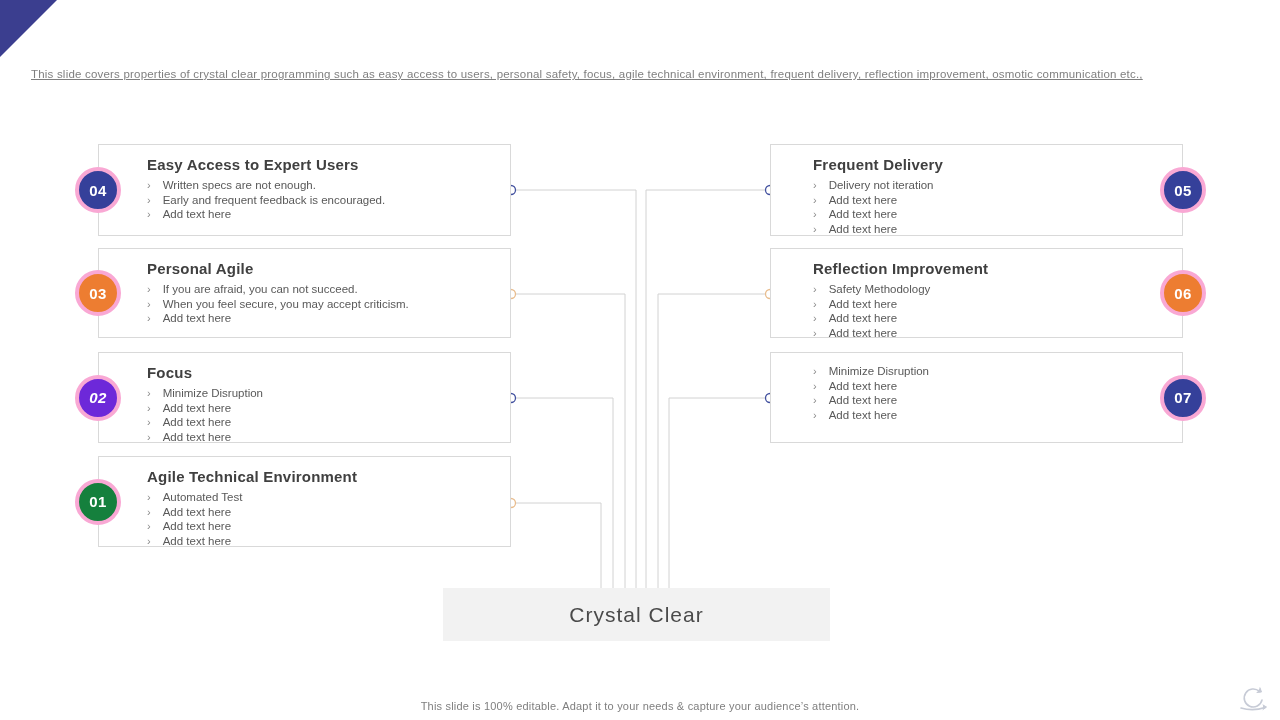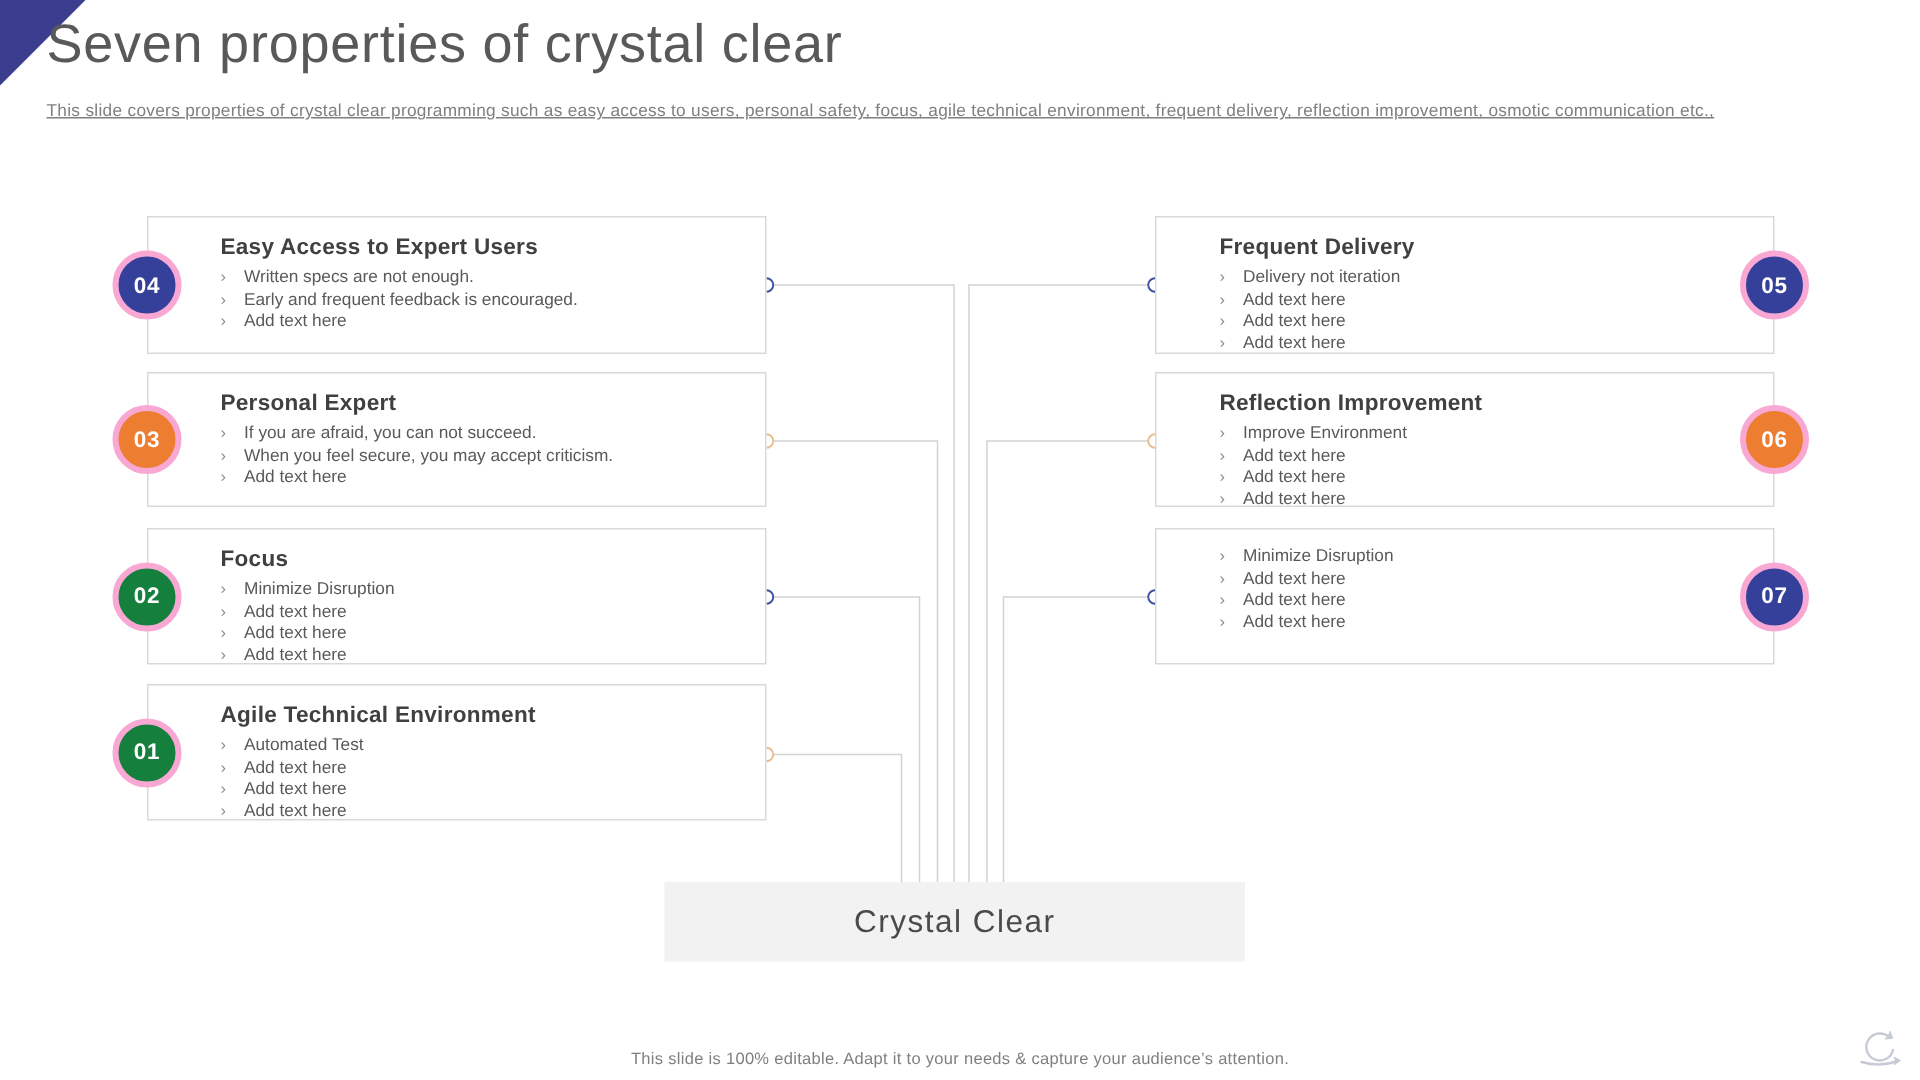--- a/index.html
+++ b/index.html
@@ -49,21 +49,20 @@
     font-size:11px;color:#7f7f7f;letter-spacing:.2px;
   }
   .footer-icon{position:absolute;left:1234px;top:684px;width:38px;height:30px;}
 </style>
 </head>
 <body>
 
 <div class="slide">
   <div class="corner-accent"></div>
 
-  <h1 class="page-title">Seven properties of crystal clear</h1>
   <p class="page-subtitle">This slide covers properties of crystal clear programming such as easy access to users, personal safety, focus, agile technical environment, frequent delivery, reflection improvement, osmotic communication etc.,</p>
 
   <svg class="connector-layer" viewBox="0 0 1280 720" xmlns="http://www.w3.org/2000/svg" id="connectors">
       <path d="M 511 190 H 636 V 592" fill="none" stroke="#d2d2d2" stroke-width="1"></path>
       <path d="M 511 294 H 625 V 592" fill="none" stroke="#d2d2d2" stroke-width="1"></path>
       <path d="M 511 398 H 613 V 592" fill="none" stroke="#d2d2d2" stroke-width="1"></path>
       <path d="M 511 503 H 601 V 592" fill="none" stroke="#d2d2d2" stroke-width="1"></path>
       <path d="M 770 190 H 646 V 592" fill="none" stroke="#d2d2d2" stroke-width="1"></path>
       <path d="M 770 294 H 658 V 592" fill="none" stroke="#d2d2d2" stroke-width="1"></path>
       <path d="M 770 398 H 669 V 592" fill="none" stroke="#d2d2d2" stroke-width="1"></path>
@@ -93,39 +92,39 @@
             <li>
               <span class="chev">›</span>
               <span>Add text here</span>
             </li>
           </ul>
         </div>
       </div>
       <div class="prop-box left" style="left: 98px; top: 248px; width: 413px; height: 90px;">
         <div class="num-circle" style="background: rgb(237, 125, 49);">03</div>
         <div class="content">
-          <h3 class="prop-title">Personal Expert</h3>
+          <h3 class="prop-title">Personal Agile</h3>
           <ul class="bullets">
             <li>
               <span class="chev">›</span>
               <span>If you are afraid, you can not succeed.</span>
             </li>
             <li>
               <span class="chev">›</span>
               <span>When you feel secure, you may accept criticism.</span>
             </li>
             <li>
               <span class="chev">›</span>
               <span>Add text here</span>
             </li>
           </ul>
         </div>
       </div>
       <div class="prop-box left" style="left: 98px; top: 352px; width: 413px; height: 91px;">
-        <div class="num-circle" style="background: #15803d;">02</div>
+        <div class="num-circle" style="background: #6d28d9; font-style: italic;">02</div>
         <div class="content">
           <h3 class="prop-title">Focus</h3>
           <ul class="bullets">
             <li>
               <span class="chev">›</span>
               <span>Minimize Disruption</span>
             </li>
             <li>
               <span class="chev">›</span>
               <span>Add text here</span>
@@ -189,21 +188,21 @@
           </ul>
         </div>
       </div>
       <div class="prop-box right" style="left: 770px; top: 248px; width: 413px; height: 90px;">
         <div class="num-circle" style="background: rgb(237, 125, 49);">06</div>
         <div class="content">
           <h3 class="prop-title">Reflection Improvement</h3>
           <ul class="bullets">
             <li>
               <span class="chev">›</span>
-              <span>Improve Environment</span>
+              <span>Safety Methodology</span>
             </li>
             <li>
               <span class="chev">›</span>
               <span>Add text here</span>
             </li>
             <li>
               <span class="chev">›</span>
               <span>Add text here</span>
             </li>
             <li>

